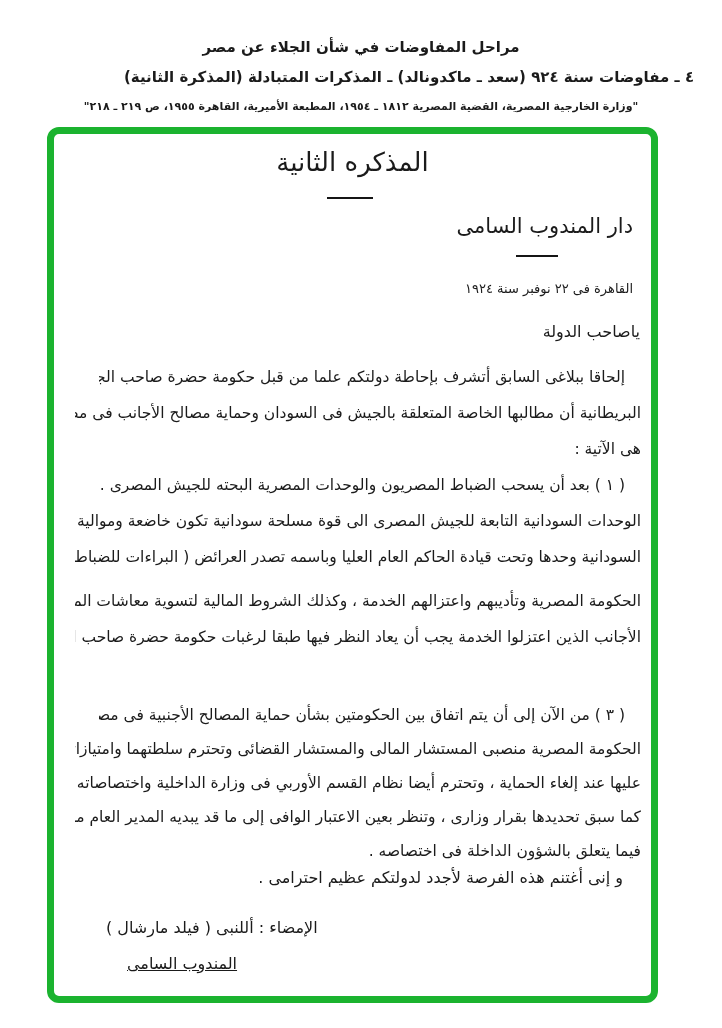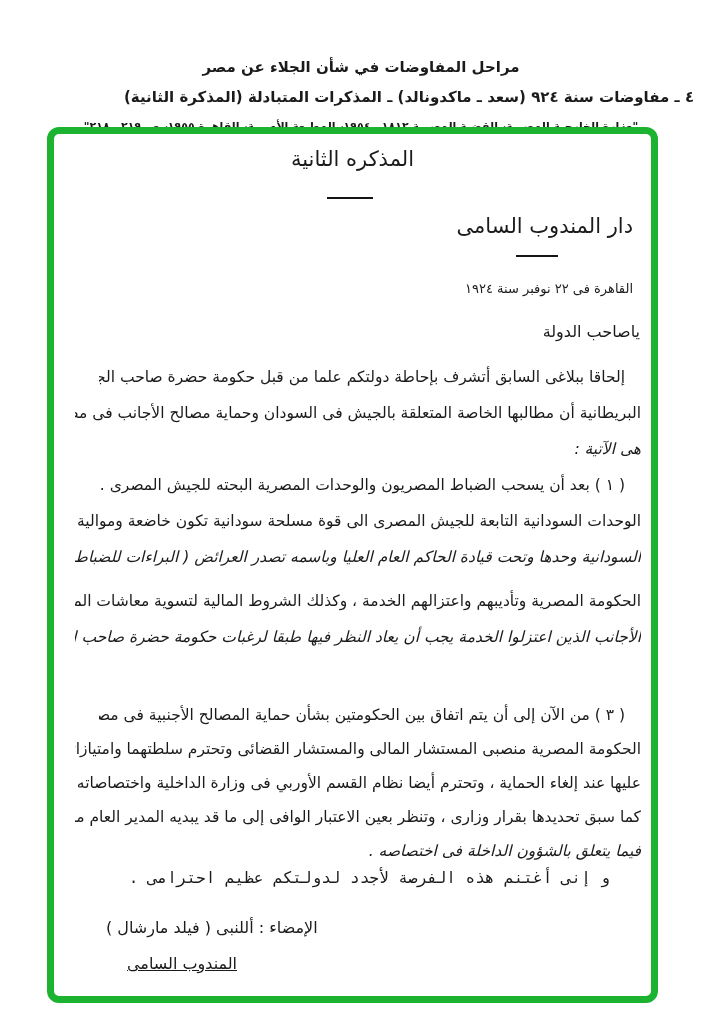--- a/index.html
+++ b/index.html
@@ -5,35 +5,35 @@
   html,body{margin:0;padding:0;}
   body{
     width:722px;height:1028px;position:relative;overflow:hidden;
     background:#ffffff;
     font-family:"DejaVu Sans",sans-serif;
     color:#1b1b1b;
   }
   
   .hline{
     position:absolute;left:0;width:722px;text-align:center;
-    direction:rtl;font-weight:bold;white-space:nowrap;margin-top:20px;
+    direction:rtl;font-weight:bold;white-space:nowrap;
   }
   .hline1{top:38px;font-size:15px;letter-spacing:1px;}
   .hline2{top:68px;font-size:15px;padding-left:48px;}
   .hline3{top:100px;font-size:11px;font-weight:bold;}
   
   .green-box{
     position:absolute;left:47px;top:127px;width:611px;height:876px;
     border:7px solid #1bb32f;border-radius:12px;
     box-sizing:border-box;background:transparent;
   }
   
   .memo-title{
     position:absolute;left:47px;top:147px;width:611px;text-align:center;
-    direction:rtl;font-size:21px;white-space:nowrap;
+    direction:rtl;font-size:26px;white-space:nowrap;
   }
   .rule{position:absolute;height:2px;background:#151515;}
   .title-rule{left:327px;top:197px;width:46px;}
   .letterhead{
     position:absolute;right:89px;top:214px;direction:rtl;
     font-size:21px;white-space:nowrap;
   }
   .letterhead-rule{left:516px;top:255px;width:42px;}
   .date-line{
     position:absolute;right:89px;top:274px;direction:rtl;
@@ -47,24 +47,24 @@
   .para{
     position:absolute;right:81px;width:566px;direction:rtl;
   }
   .para .ln{
     height:36px;font-size:15.5px;line-height:30px;
     text-align:justify;text-align-last:justify;
     overflow:hidden;white-space:nowrap;
   }
   .para.tight .ln{height:34px;}
   .para .ln.ind{padding-right:16px;margin-left:24px;}
-  .para .ln.end{text-align:right;text-align-last:right;font-style:italic;}
+  .para .ln.end{text-align:right;text-align-last:right;}
   .closing{
-    position:absolute;right:112px;top:868px;direction:rtl;
-    font-size:16px;white-space:nowrap;font-family:Liberation Mono, monospace;
+    position:absolute;right:99px;top:868px;direction:rtl;
+    font-size:16px;white-space:nowrap;
   }
   .sig-line{
     position:absolute;left:106px;top:918px;direction:rtl;
     font-size:16px;white-space:nowrap;
   }
   .sig-title{
     position:absolute;left:127px;top:954px;direction:rtl;
     font-size:16px;white-space:nowrap;text-decoration:underline;
   }
 </style>

